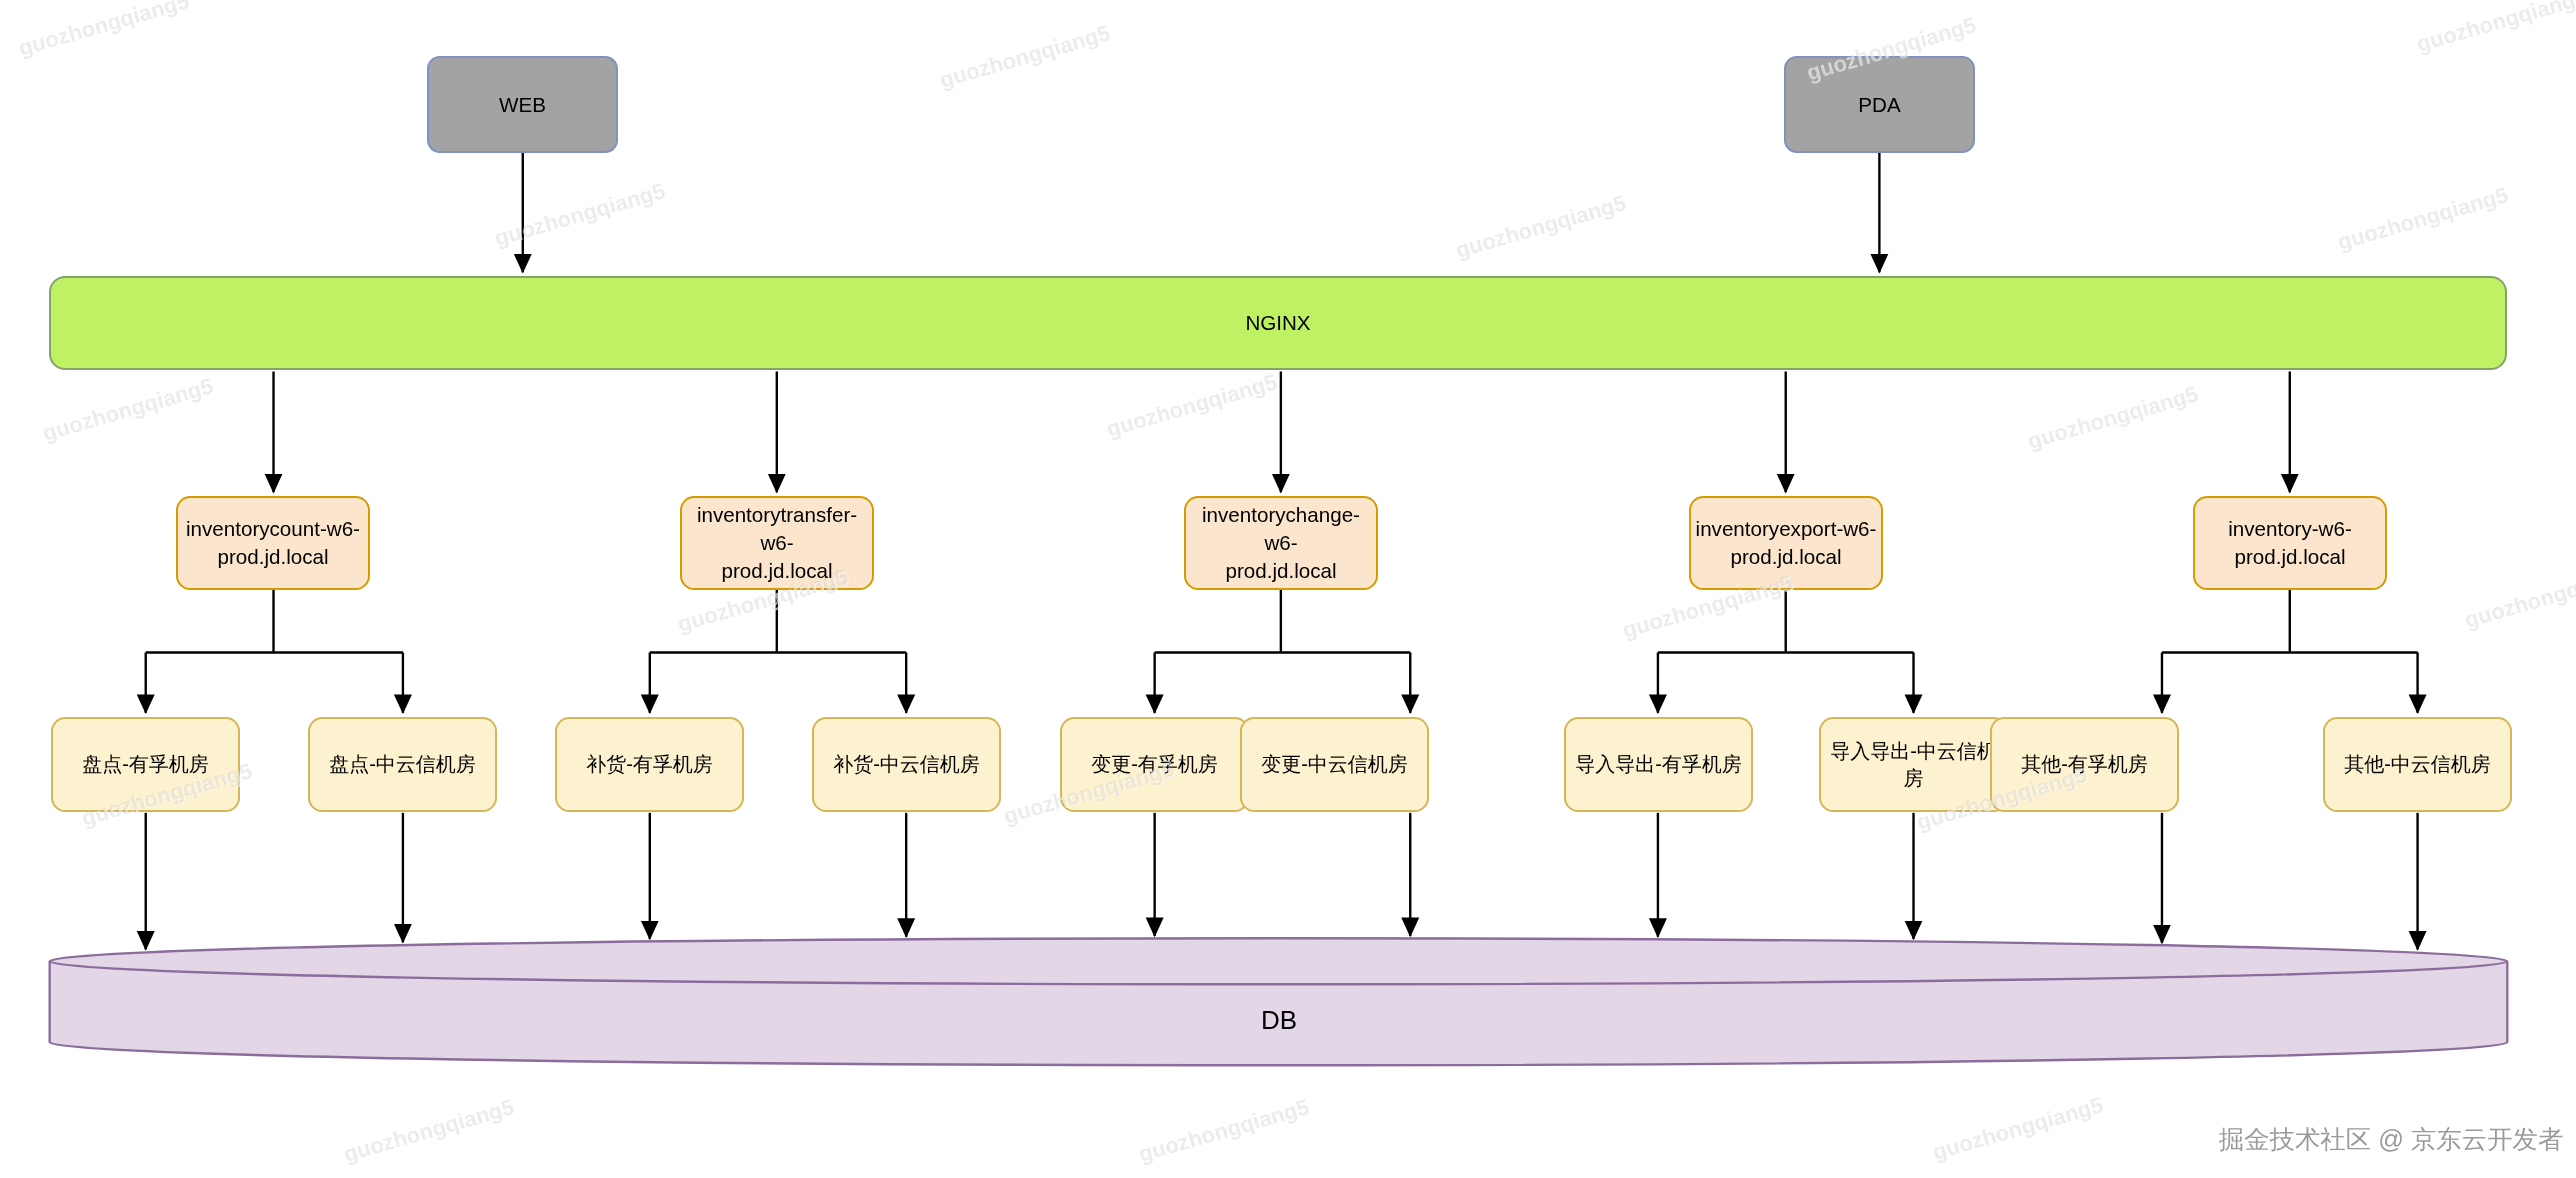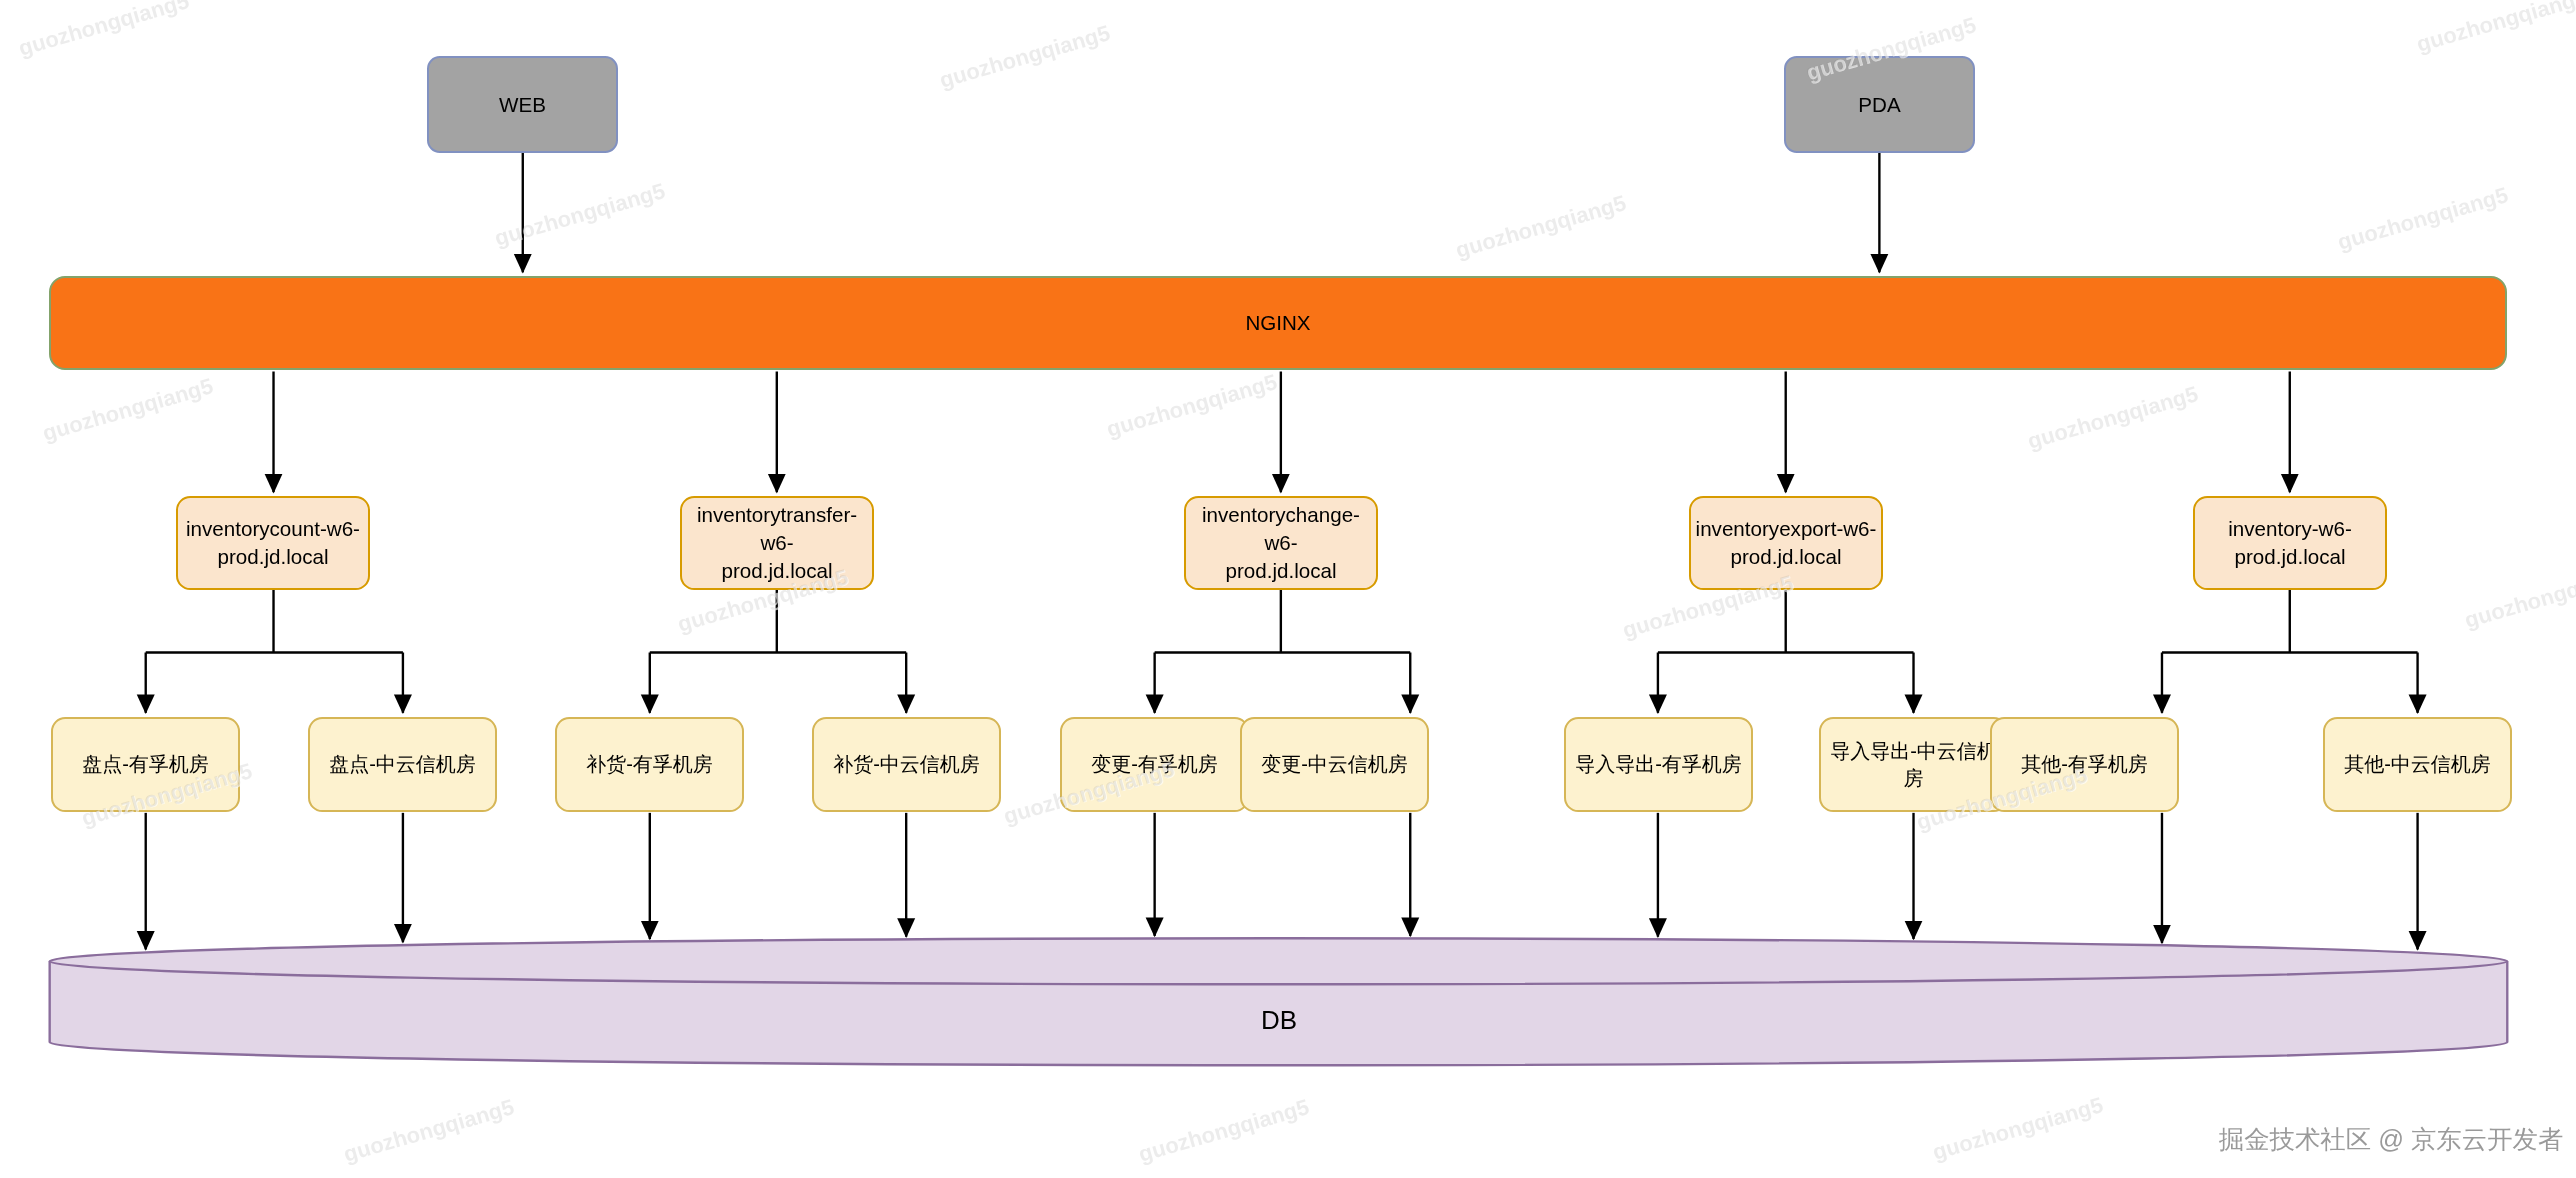--- a/index.html
+++ b/index.html
@@ -7,21 +7,21 @@
     position:relative;width:2576px;height:1178px;background:#ffffff;overflow:hidden;
     font-family:"Liberation Sans","DejaVu Sans",sans-serif;color:#000;
   }
   .edges{position:absolute;left:0;top:0;z-index:1;}
   .node{
     position:absolute;box-sizing:border-box;z-index:2;
     display:flex;align-items:center;justify-content:center;
     text-align:center;font-size:20.6px;line-height:1.35;
   }
   .client{width:191px;height:97px;top:56px;background:#a3a3a3;border:2.4px solid #8191c1;border-radius:12.7px;}
-  .gateway{left:49px;top:276px;width:2458px;height:94px;background:#f97316;border:2.4px solid #83a36b;border-radius:16px;}
+  .gateway{left:49px;top:276px;width:2458px;height:94px;background:#bef264;border:2.4px solid #83a36b;border-radius:16px;}
   .service{width:194px;height:94px;top:496px;background:#fbe5cd;border:2.4px solid #d79b00;border-radius:14.3px;white-space:pre-line;}
   .room{width:189px;height:95px;top:717px;background:#fdf2cf;border:2.4px solid #d6b656;border-radius:14.3px;font-size:20px;}
   .db-label{position:absolute;left:1120px;top:1005px;width:318px;text-align:center;font-size:26px;z-index:2;}
   .wm{
     position:absolute;z-index:3;font-size:22px;font-weight:bold;white-space:nowrap;
     color:rgba(128,128,128,0.15);text-shadow:0.8px 0.8px 0 rgba(255,255,255,0.65);
     transform:rotate(-16deg);pointer-events:none;
   }
   .credit{
     position:absolute;z-index:4;right:12.7px;top:1123px;font-size:25.4px;

